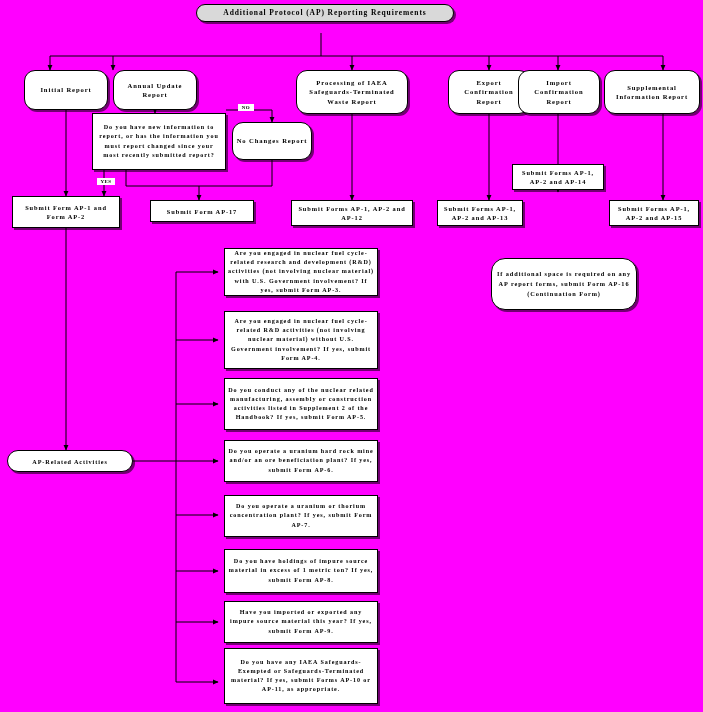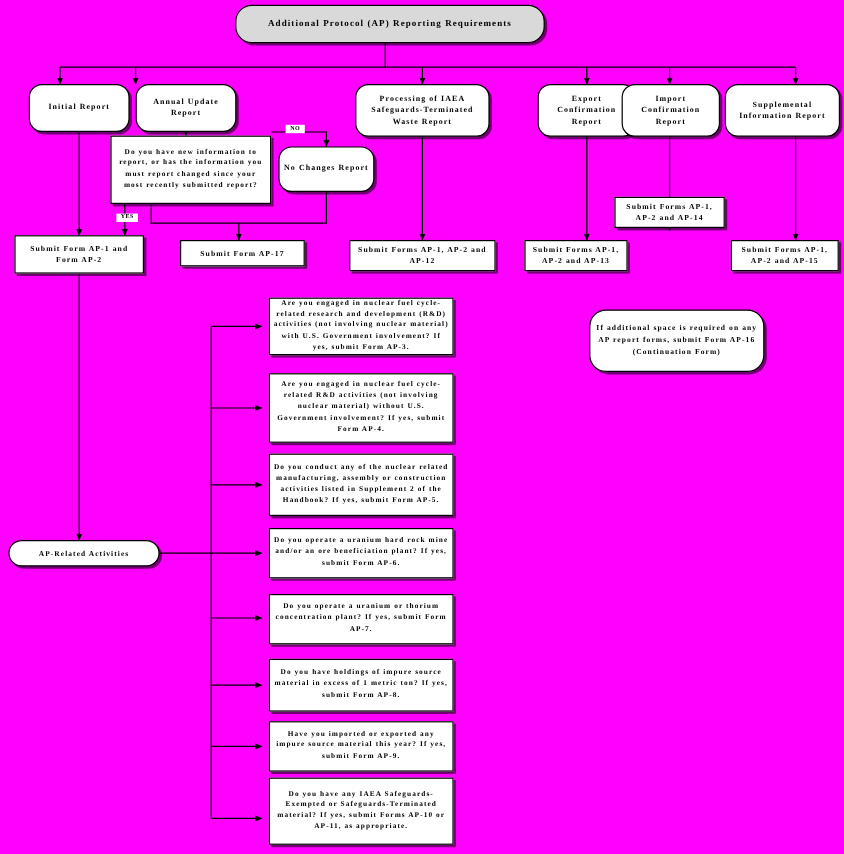--- a/index.html
+++ b/index.html
@@ -149,21 +149,21 @@
       <path d="M176,340 L218,340" marker-end="url(#arrow)"></path>
       <path d="M176,404 L218,404" marker-end="url(#arrow)"></path>
       <path d="M176,461 L218,461" marker-end="url(#arrow)"></path>
       <path d="M176,515 L218,515" marker-end="url(#arrow)"></path>
       <path d="M176,571 L218,571" marker-end="url(#arrow)"></path>
       <path d="M176,622 L218,622" marker-end="url(#arrow)"></path>
       <path d="M176,682 L218,682" marker-end="url(#arrow)"></path>
     </g>
   </svg>
 
-  <div class="node pill title-node t-title" style="left:196px; top:4px; width:258px; height:32px;">
+  <div class="node pill title-node t-title" style="left:196px; top:4px; width:258px; height:18px;">
     <span class="txt">Additional Protocol (AP) Reporting Requirements</span>
   </div>
 
   <div class="node rounded t-top" style="left:24px; top:70px; width:84px; height:40px;">
     <span class="txt">Initial Report</span>
   </div>
 
   <div class="node rounded t-top" style="left:113px; top:70px; width:84px; height:40px;">
     <span class="txt">Annual Update Report</span>
   </div>

